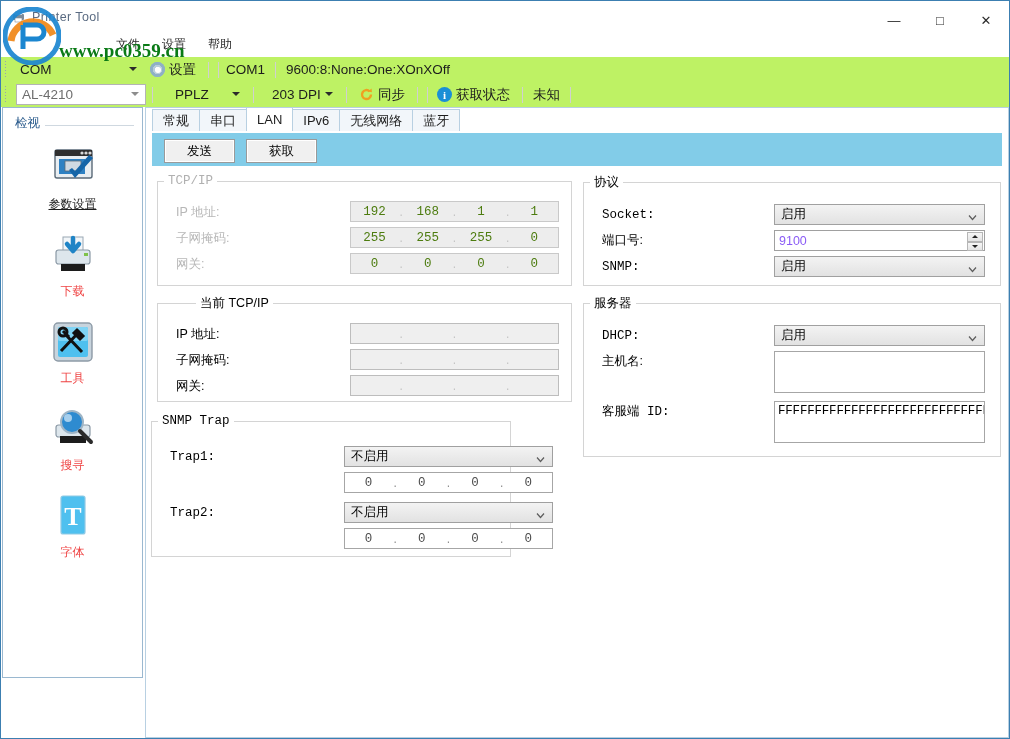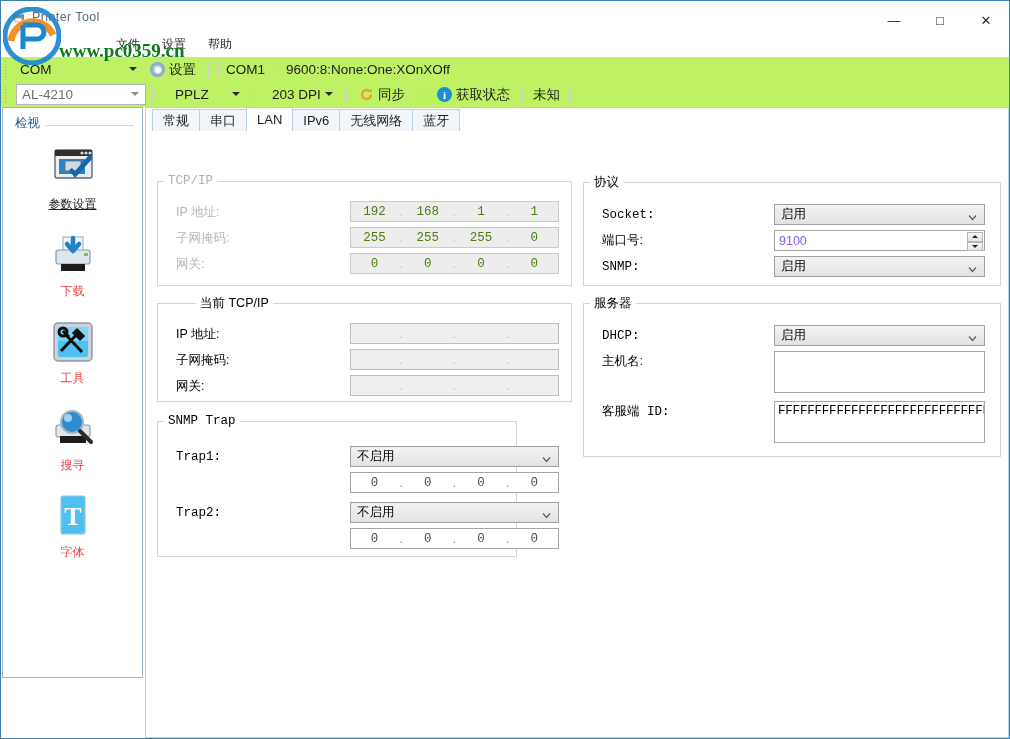--- a/index.html
+++ b/index.html
@@ -318,20 +318,24 @@
 
     <div class="tabs">
       <div class="tab">常规</div>
       <div class="tab">串口</div>
       <div class="tab active">LAN</div>
       <div class="tab">IPv6</div>
       <div class="tab">无线网络</div>
       <div class="tab">蓝牙</div>
     </div>
 
+    <div class="actionbar">
+      <div class="btn" id="btn-send">发送</div>
+      <div class="btn" id="btn-get">获取</div>
+    </div>
 
     <fieldset class="dim" style="left:11px;top:66px;width:415px;height:112px;">
       <legend>TCP/IP</legend>
       <div class="row" style="left:18px;top:14px;">
         <span class="flabel cjk">IP 地址:</span>
       </div>
       <div class="ipbox dis" style="left:192px;top:13px;width:209px;">
         <span class="ipseg">192</span>
           <span class="ipdot">.</span>
         <span class="ipseg">168</span>
@@ -403,21 +407,21 @@
         <span class="ipseg"></span>
           <span class="ipdot">.</span>
         <span class="ipseg"></span>
           <span class="ipdot">.</span>
         <span class="ipseg"></span>
           <span class="ipdot">.</span>
         <span class="ipseg"></span>
       </div>
     </fieldset>
 
-    <fieldset style="left:11px;top:306px;width:360px;height:143px;">
+    <fieldset style="left:5px;top:306px;width:360px;height:143px;">
       <legend>SNMP Trap</legend>
 
       <div class="row" style="left:18px;top:18px;">
         <span class="flabel">Trap1:</span>
       </div>
       <div class="psel" style="left:192px;top:18px;width:209px;">
         <span class="v">不启用</span>
         <span class="chev">
           <svg width="9" height="9" viewBox="0 0 9 9">
               <path d="M1 2.5 L4.5 6.5 L8 2.5" fill="none" stroke="#5d5d5d" stroke-width="1.2"></path>

